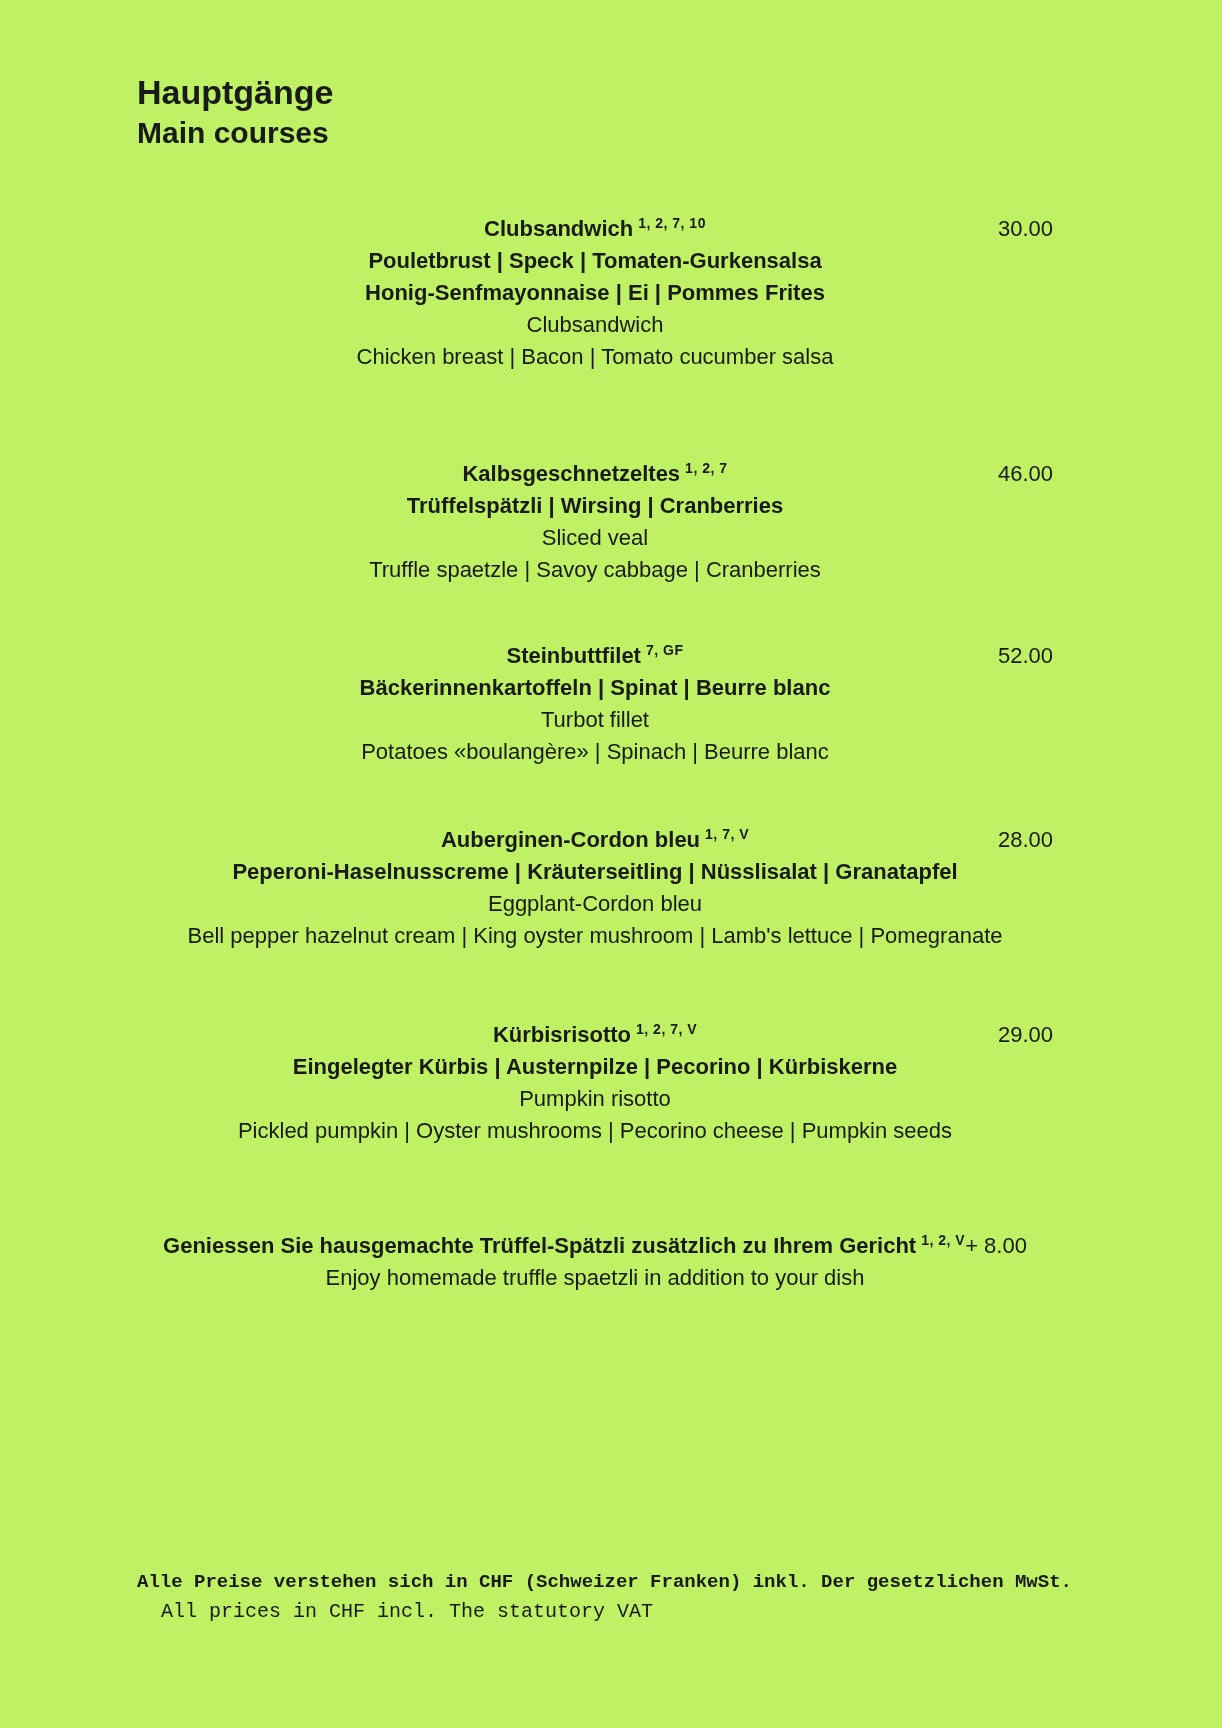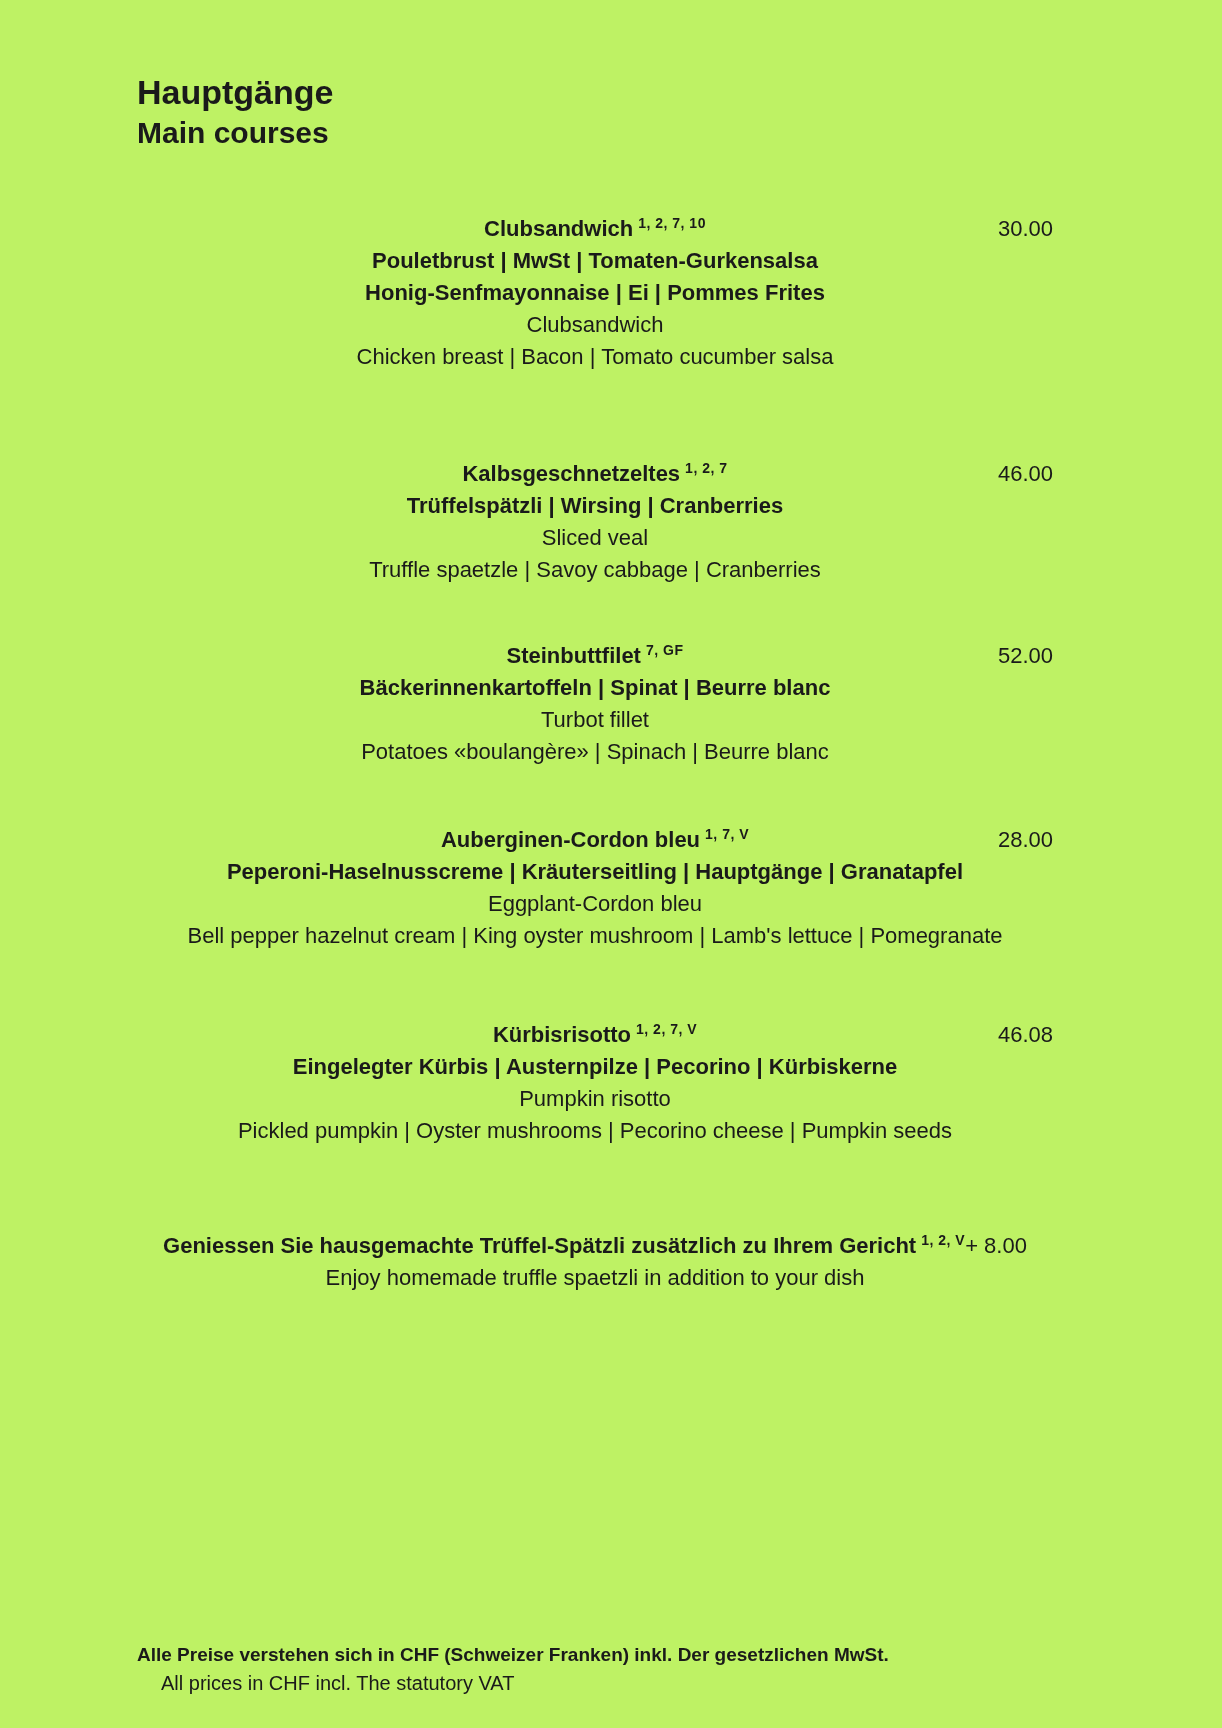--- a/index.html
+++ b/index.html
@@ -69,21 +69,22 @@
   .supplement-head {
     font-size: 22px;
     font-weight: 700;
     line-height: 32px;
     white-space: nowrap;
   }
   .price-inline { font-weight: 400; }
   .footer {
     position: absolute;
     left: 137px;
-    top: 1640px;
+    top: 1568px;
+    font-family: Liberation Mono, monospace;
   }
   .footer-de {
     font-size: 19px;
     font-weight: 700;
     line-height: 29px;
   }
   .footer-en {
     font-size: 20px;
     font-weight: 400;
     line-height: 29px;
@@ -99,21 +100,21 @@
     <h1 class="title">Hauptgänge</h1>
     <div class="subtitle">Main courses</div>
 
     <div class="menu">
 
       <section class="item item-1">
         <div class="item-head">
           <span>Clubsandwich</span><span class="allergens">1, 2, 7, 10</span>
           <span class="price">30.00</span>
         </div>
-        <div class="line bold">Pouletbrust | MwSt | Tomaten-Gurkensalsa</div>
+        <div class="line bold">Pouletbrust | Speck | Tomaten-Gurkensalsa</div>
         <div class="line bold">Honig-Senfmayonnaise | Ei | Pommes Frites</div>
         <div class="line">Clubsandwich</div>
         <div class="line">Chicken breast | Bacon | Tomato cucumber salsa</div>
       </section>
 
       <section class="item item-2">
         <div class="item-head">
           <span>Kalbsgeschnetzeltes</span><span class="allergens">1, 2, 7</span>
           <span class="price">46.00</span>
         </div>
@@ -130,29 +131,29 @@
         <div class="line bold">Bäckerinnenkartoffeln | Spinat | Beurre blanc</div>
         <div class="line">Turbot fillet</div>
         <div class="line">Potatoes «boulangère» | Spinach | Beurre blanc</div>
       </section>
 
       <section class="item item-4">
         <div class="item-head">
           <span>Auberginen-Cordon bleu</span><span class="allergens">1, 7, V</span>
           <span class="price">28.00</span>
         </div>
-        <div class="line bold">Peperoni-Haselnusscreme | Kräuterseitling | Hauptgänge | Granatapfel</div>
+        <div class="line bold">Peperoni-Haselnusscreme | Kräuterseitling | Nüsslisalat | Granatapfel</div>
         <div class="line">Eggplant-Cordon bleu</div>
         <div class="line">Bell pepper hazelnut cream | King oyster mushroom | Lamb's lettuce | Pomegranate</div>
       </section>
 
       <section class="item item-5">
         <div class="item-head">
           <span>Kürbisrisotto</span><span class="allergens">1, 2, 7, V</span>
-          <span class="price">46.08</span>
+          <span class="price">29.00</span>
         </div>
         <div class="line bold">Eingelegter Kürbis | Austernpilze | Pecorino | Kürbiskerne</div>
         <div class="line">Pumpkin risotto</div>
         <div class="line">Pickled pumpkin | Oyster mushrooms | Pecorino cheese | Pumpkin seeds</div>
       </section>
 
       <section class="supplement">
         <div class="supplement-head">
           <span>Geniessen Sie hausgemachte Trüffel-Spätzli zusätzlich zu Ihrem Gericht</span><span class="allergens">1, 2, V</span><span class="price-inline">+ 8.00</span>
         </div>

